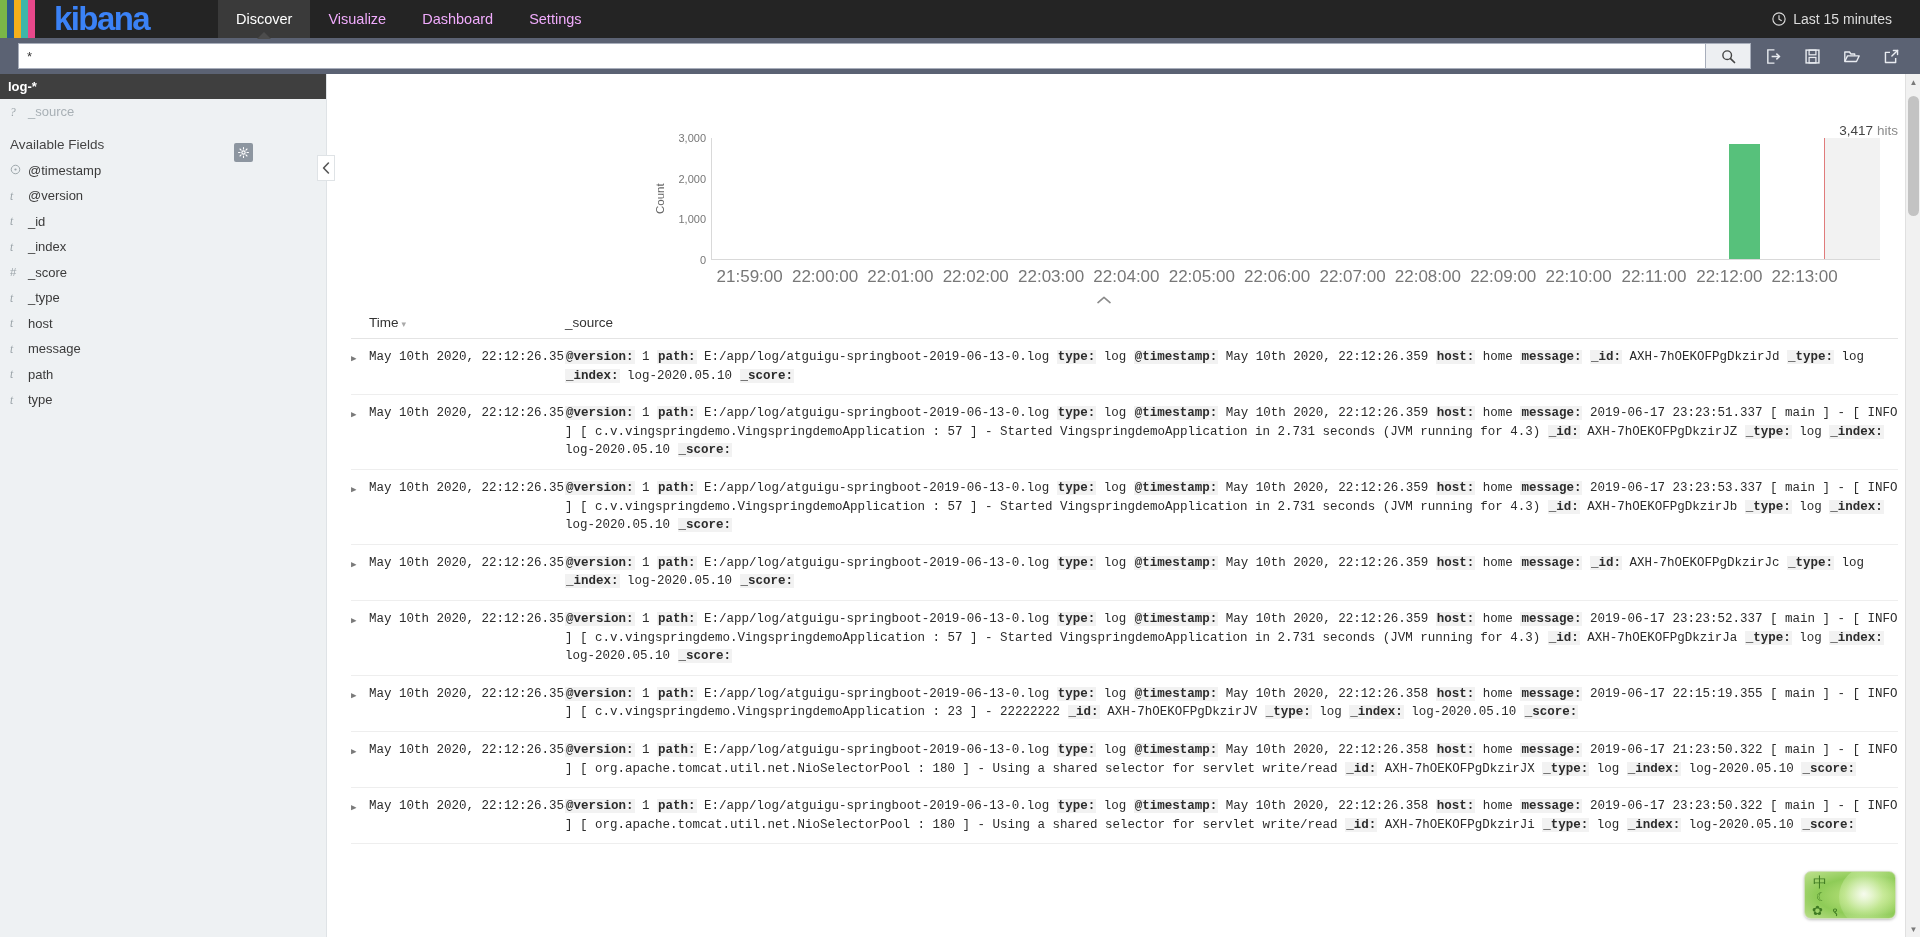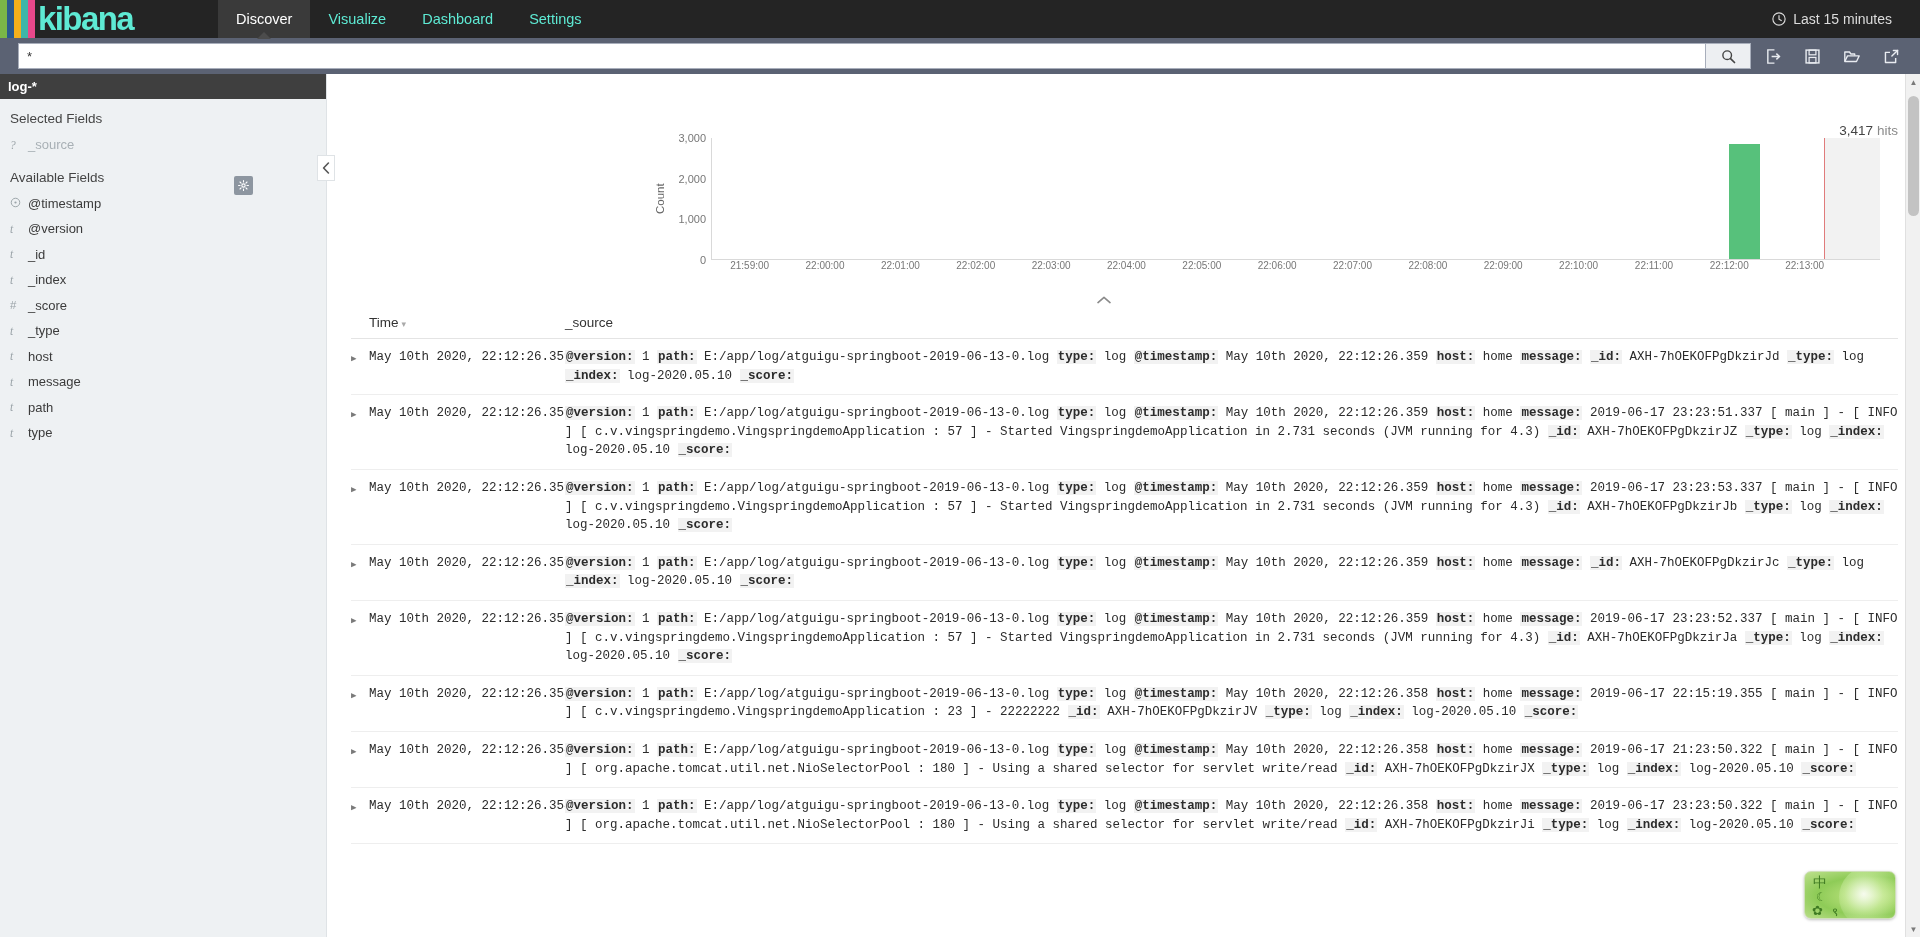--- a/index.html
+++ b/index.html
@@ -21,30 +21,30 @@
     position: relative;
   }
   .brand {
     display: flex; align-items: center;
     padding-left: 0px;
     width: 218px;
   }
   .brand-bars { display: flex; height: 38px; }
   .brand-bars i { display: block; width: 7px; height: 38px; }
   .brand-text {
-    color: #5eead4;
+    color: #3b82f6;
     font-size: 33px;
     font-weight: bold;
     letter-spacing: -1.6px;
-    margin-left: 3px;
+    margin-left: 19px;
     line-height: 38px;
   }
   .nav-items { display: flex; align-items: stretch; }
   .nav-item {
-    color: #5eead4;
+    color: #f0abfc;
     font-size: 14.5px;
     padding: 0 18px;
     display: flex; align-items: center;
     text-decoration: none;
     position: relative;
   }
   .nav-item.active { background: #3a3a3a; color: #ffffff; }
   .nav-item.active:after {
     content: "";
     position: absolute;
@@ -233,23 +233,23 @@
     background: #f2f2f2;
   }
   .xticks {
     position: relative;
     height: 18px;
     margin-left: 385px;
     margin-right: 0px;
   }
   .xticks span {
     position: absolute;
-    font-size: 10px; color: #777;
+    font-size: 17px; color: #777;
     transform: translateX(-50%);
-    top: 0;
+    top: 7px;
     white-space: nowrap;
   }
   .xlabel {
     text-align: center;
     font-size: 11.5px; color: #666;
     margin-left: 330px;
     margin-top: 2px;
   }
   .chart-collapse {
     position: absolute;
@@ -432,21 +432,20 @@
   <div class="sidebar">
     <div class="index-pattern">
       <span>log-*</span>
     </div>
     <div class="collapse-arrow">
       <svg width="8" height="12" viewBox="0 0 8 12">
           <path d="M6.4 1L1.6 6l4.8 5" fill="none" stroke="#555" stroke-width="1.6" stroke-linecap="round" stroke-linejoin="round"></path>
         </svg>
     </div>
 
-    <div class="section-title">Selected Fields</div>
     <ul class="field-list" id="selectedFields">
         <li class="field-row muted">
           <span class="ftype">?</span>
           <span>_source</span>
         </li>
       </ul>
 
     <div class="settings-row">
       <div class="gear-btn" style="top:18px;">
         <svg width="11" height="11" viewBox="0 0 16 16">

